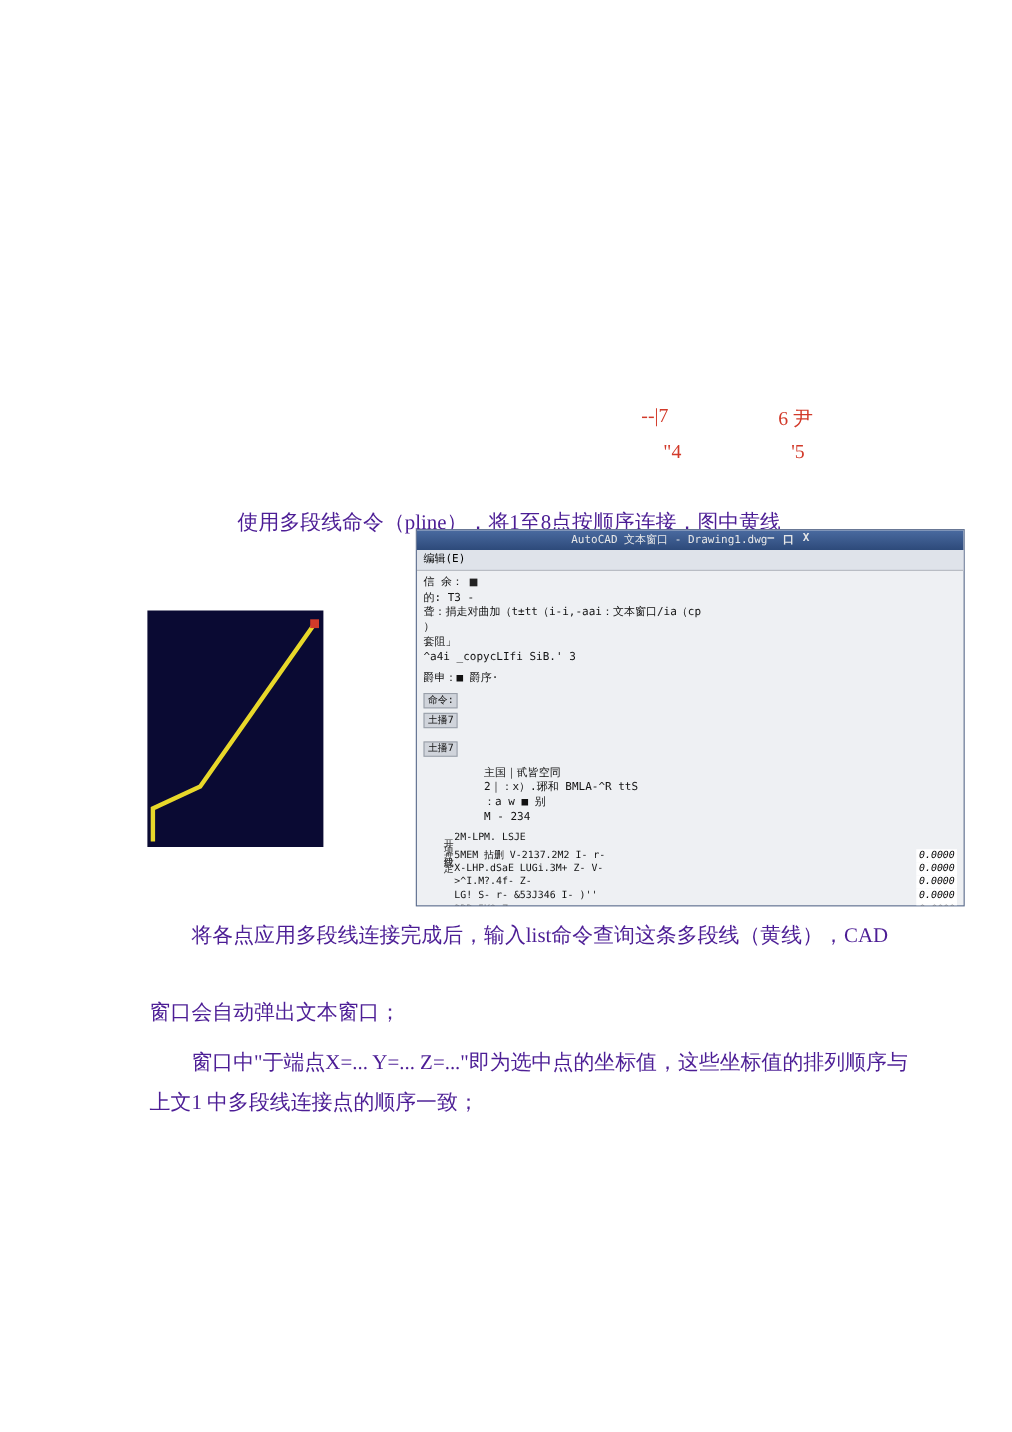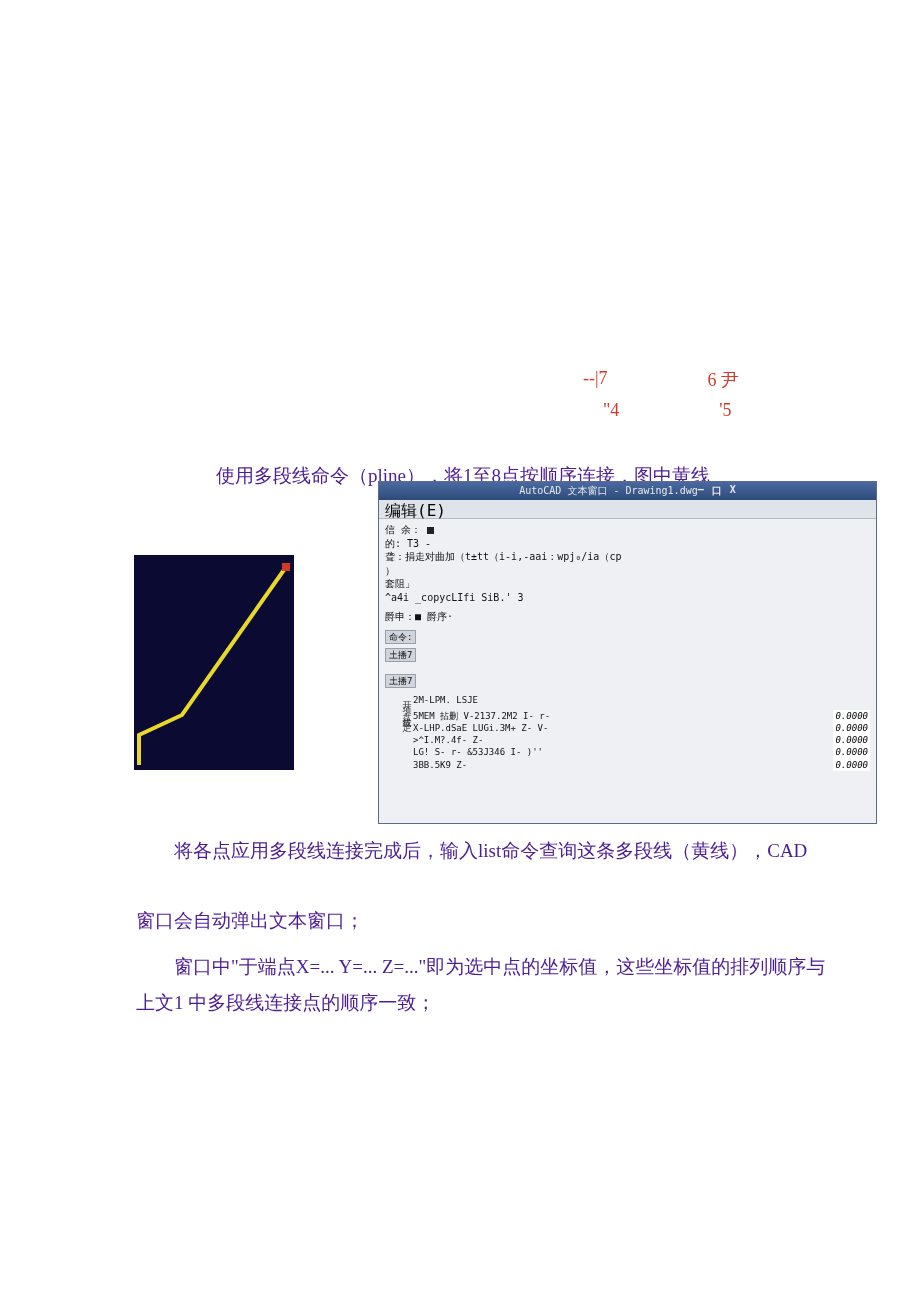--- a/index.html
+++ b/index.html
@@ -67,21 +67,21 @@
     display: flex;
     align-items: center;
     justify-content: center;
     padding: 0 6px;
     font-size: 10px;
   }
   .cad-titlebar .wbtns { display:flex; gap:8px; font-weight:bold; }
   .cad-menu {
     height: 16px;
     background: #dfe3ea;
-    font-size: 16px;
+    font-size: 10px;
     padding: 1px 6px;
     border-bottom: 1px solid #b5b9c0;
   }
   .cad-body {
     padding: 4px 6px;
     color: #111;
     line-height: 1.35;
   }
   .cad-body .line { white-space: pre; }
   .cad-side-btn {
@@ -148,36 +148,42 @@
         <span>口</span>
         <span>X</span>
       </span>
     </div>
     <div class="cad-menu">
       <span>编辑(E)</span>
     </div>
     <div class="cad-body">
       <div class="line"><span>信 余：</span> <span class="sq"></span></div>
       <div class="line">的: T3 -</div>
-      <div class="line">聋：捐走对曲加（t±tt（i-i,-aai：wpj₀/ia（cp</div>
+      <div class="line">聋：捐走对曲加（t±tt（i-i,-aai：文本窗口/ia（cp</div>
       <div class="line">）</div>
       <div class="line">套阻」</div>
       <div class="line">^a4i _copycLIfi SiB.' 3</div>
       <div class="line" style="margin-top:6px;">爵申：■ 爵序·</div>
 
       <div style="margin-top:6px;">
         <span class="cad-side-btn">命令:</span>
       </div>
       <div style="margin-top:4px;">
         <span class="cad-side-btn">土播7</span>
       </div>
       <div style="margin-top:12px;">
         <span class="cad-side-btn">土播7</span>
       </div>
 
+      <div class="cad-center">
+        <div class="line">主国｜甙皆空同</div>
+        <div class="line">2｜：x）.琊和 BMLA-^R ttS</div>
+        <div class="line">：a w ■ 别</div>
+        <div class="line">M - 234</div>
+      </div>
 
       <div style="display:flex; margin-top:6px;">
         <div style="width:28px; writing-mode:vertical-rl; font-size:9px; color:#333;">开 项 盘 线成 足</div>
         <div style="flex:1;">
           <div class="line" style="font-size:9px;">2M-LPM. LSJE</div>
           <div class="cad-list" id="cad-rows">
               <div class="row">
                 <span class="lab">5MEM 拈删   V-2137.2M2 I-  r-</span>
                 <span class="zval">0.0000</span>
               </div>

